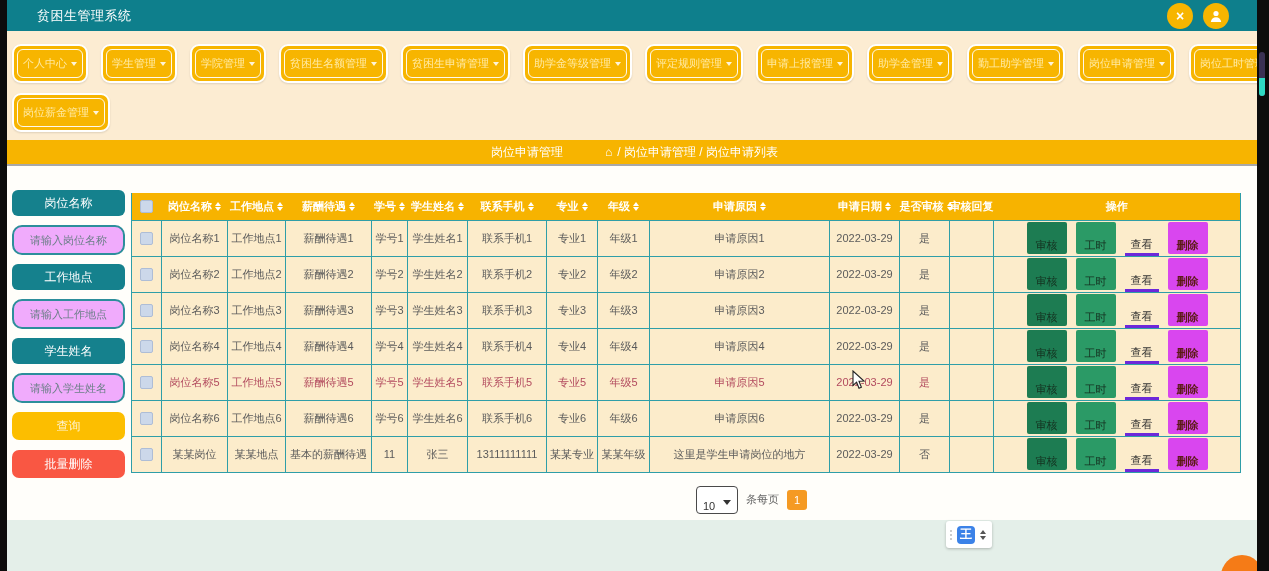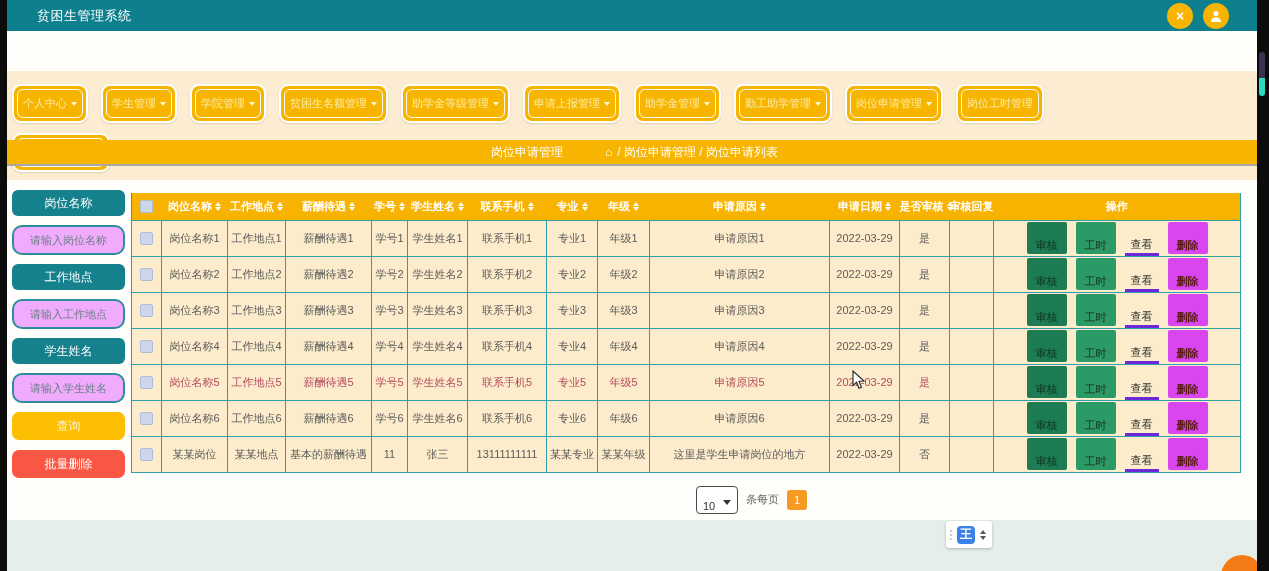--- a/index.html
+++ b/index.html
@@ -17,21 +17,21 @@
   
   .topbar { position:absolute; left:0; top:0; width:1269px; height:31px; background:#0e7f8c;
             display:flex; align-items:center; padding:0 26px 0 37px; z-index:10; }
   .topbar-title { color:#fff; font-size:13px; letter-spacing:.5px; }
   .topbar-icons { margin-left:auto; display:flex; gap:10px; margin-right:14px; }
   .circle-btn { width:26px; height:26px; border-radius:50%; background:#f7b500; color:#fff;
                 display:flex; align-items:center; justify-content:center; font-size:14px; font-weight:bold; cursor:pointer; }
 
   
   .nav-area { position:absolute; left:0; top:31px; width:1269px; height:109px; background:#fcecd2; z-index:5;
-              padding:13px 0 0 12px;margin-top:40px; }
+              padding:13px 0 0 12px; }
   .nav-row { display:flex; margin-bottom:10px; }
   .nav-btn { border:2px solid #ffffff; border-radius:9px; background:#f7b500; padding:3px;
              margin-right:13px; cursor:pointer; box-shadow:0 1px 2px rgba(0,0,0,.12); }
   .nav-btn-inner { border:1px solid rgba(255,255,255,.92); border-radius:6px; padding:6px 5px;
                    color:#ffeaa3; font-size:11px; display:flex; align-items:center; gap:4px; white-space:nowrap; }
   .caret-down { width:0; height:0; border-left:3px solid transparent; border-right:3px solid transparent;
                 border-top:4px solid rgba(255,255,255,.85); }
 
   
   .breadcrumb-bar { position:absolute; left:0; top:140px; width:1269px; height:24px; background:#f7b400;
@@ -158,21 +158,33 @@
         </div>
       </div>
       <div class="nav-btn">
         <div class="nav-btn-inner">
           <span>贫困生名额管理</span>
           <span class="caret-down"></span>
         </div>
       </div>
       <div class="nav-btn">
         <div class="nav-btn-inner">
+          <span>贫困生申请管理</span>
+          <span class="caret-down"></span>
+        </div>
+      </div>
+      <div class="nav-btn">
+        <div class="nav-btn-inner">
           <span>助学金等级管理</span>
+          <span class="caret-down"></span>
+        </div>
+      </div>
+      <div class="nav-btn">
+        <div class="nav-btn-inner">
+          <span>评定规则管理</span>
           <span class="caret-down"></span>
         </div>
       </div>
       <div class="nav-btn">
         <div class="nav-btn-inner">
           <span>申请上报管理</span>
           <span class="caret-down"></span>
         </div>
       </div>
       <div class="nav-btn">

